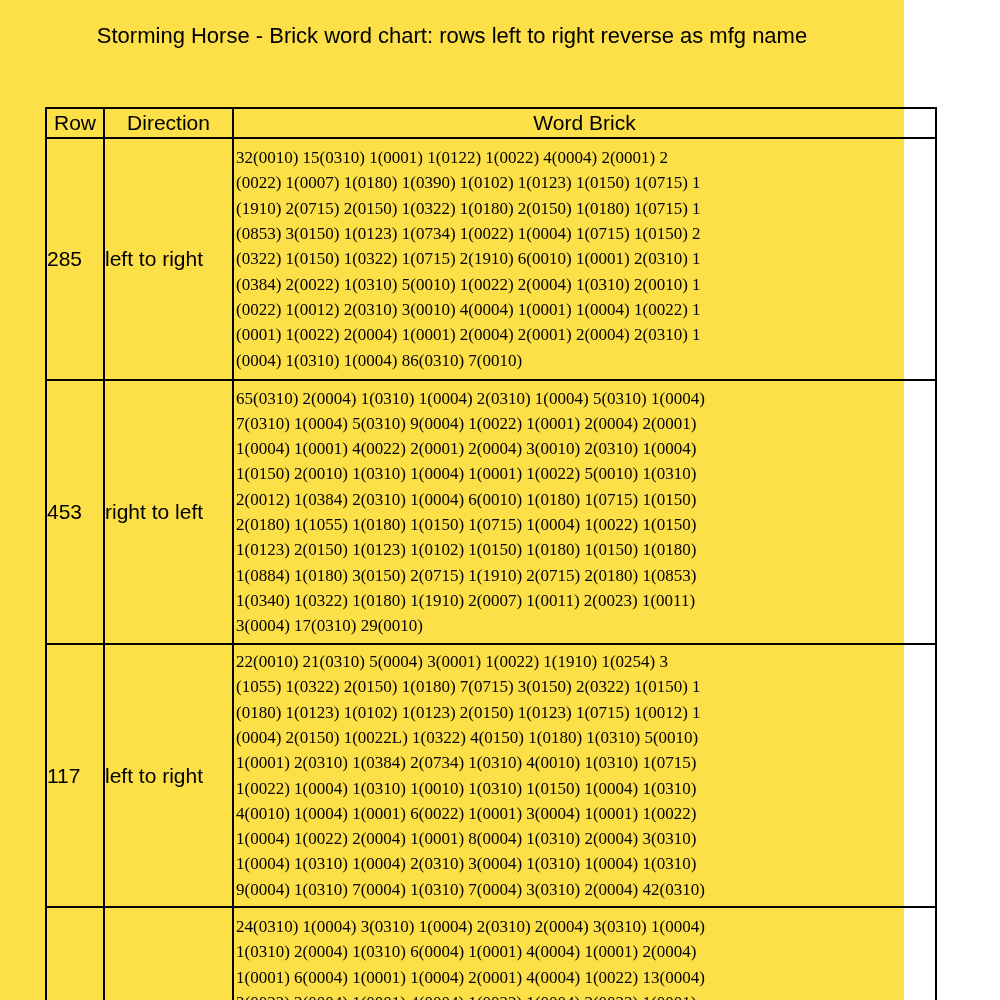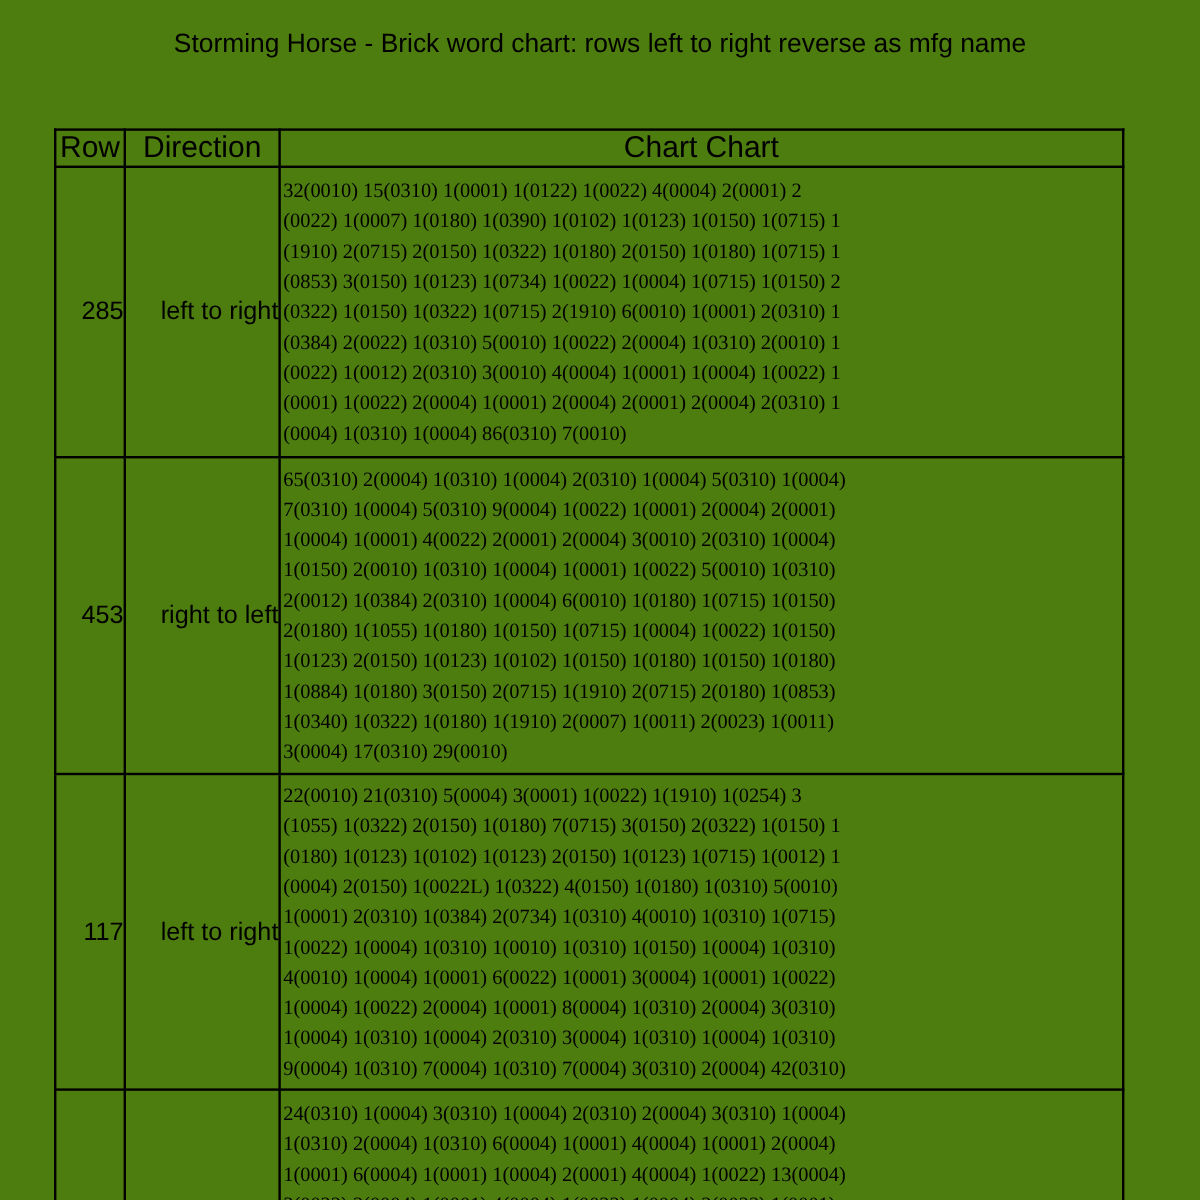--- a/index.html
+++ b/index.html
@@ -5,23 +5,23 @@
   html, body {
     margin: 0;
     padding: 0;
     width: 1000px;
     height: 1000px;
     overflow: hidden;
     background: #ffffff;
   }
   .page {
     position: relative;
-    width: 1000px;
+    width: 904px;
     height: 1000px;
-    background: #4d7c0f;
+    background: #fde047;
     color: #000000;
     font-family: "Liberation Sans", sans-serif;
   }
   .title {
     position: absolute;
     top: 23px;
     left: 0;
     width: 100%;
     text-align: center;
     font-size: 22px;
@@ -40,28 +40,28 @@
   col.c-dir   { width: 129px; }
   col.c-chart { width: 703px; }
   th, td {
     border: 2px solid #000000;
     padding: 0;
     color: #000000;
   }
   th {
     height: 28px;
     font-weight: normal;
-    font-size: 25px;
+    font-size: 21px;
     text-align: center;
     vertical-align: middle;
     font-family: "Liberation Sans", sans-serif;
   }
   td.num-cell, td.dir-cell {
     font-size: 21px;
-    text-align: right;
+    text-align: left;
     vertical-align: middle;
     font-family: "Liberation Sans", sans-serif;
   }
   td.wc-cell {
     font-family: "Liberation Serif", serif;
     font-size: 17px;
     line-height: 25.3px;
     vertical-align: middle;
     text-align: left;
     padding: 3px 1px 3px 2px;
@@ -84,21 +84,21 @@
   <table class="word-chart-table">
     <colgroup>
       <col class="c-row">
       <col class="c-dir">
       <col class="c-chart">
     </colgroup>
     <thead>
       <tr>
         <th>Row</th>
         <th>Direction</th>
-        <th>Chart Chart</th>
+        <th>Word Brick</th>
       </tr>
     </thead>
     <tbody>
       <tr class="row-285">
         <td class="num-cell">285</td>
         <td class="dir-cell">left to right</td>
         <td class="wc-cell">32(0010) 15(0310) 1(0001) 1(0122) 1(0022) 4(0004) 2(0001) 2
 (0022) 1(0007) 1(0180) 1(0390) 1(0102) 1(0123) 1(0150) 1(0715) 1
 (1910) 2(0715) 2(0150) 1(0322) 1(0180) 2(0150) 1(0180) 1(0715) 1
 (0853) 3(0150) 1(0123) 1(0734) 1(0022) 1(0004) 1(0715) 1(0150) 2

